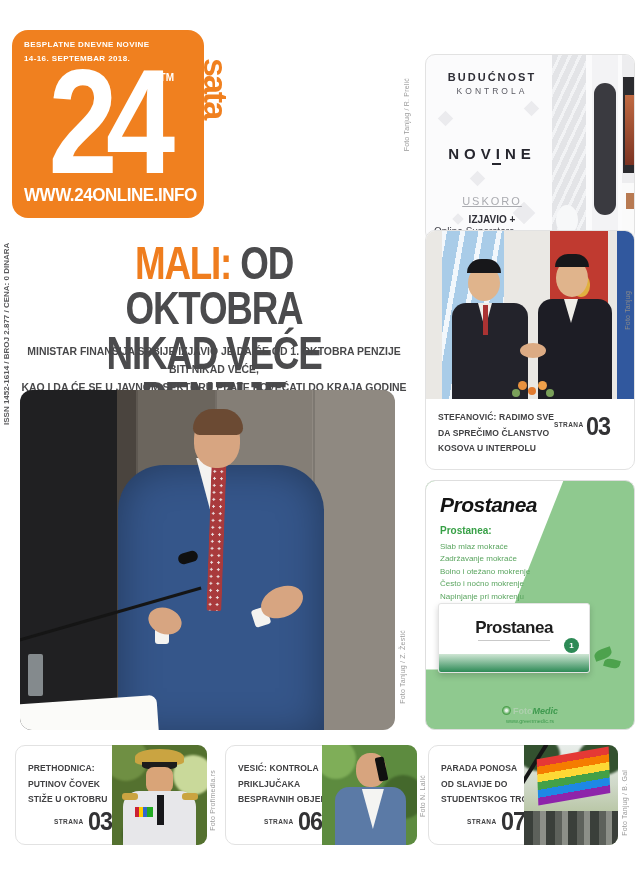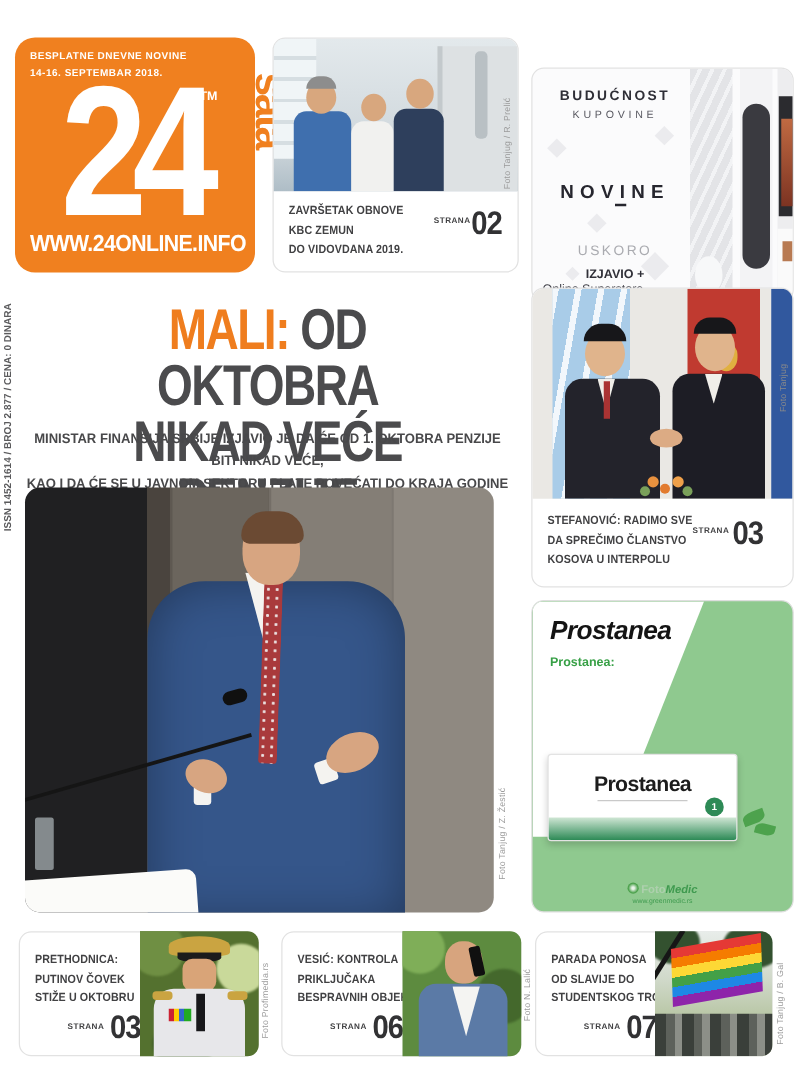--- a/index.html
+++ b/index.html
@@ -47,21 +47,21 @@
 
   
   .sky { overflow:hidden; background:#fbfbfc; }
   .dia { position:absolute; width:11px; height:11px; background:#ebebee; transform:rotate(45deg); }
   .sky-t1 { position:absolute; left:8px; top:16px; width:116px; text-align:center; font-size:11px; font-weight:800;
             color:#2e2e36; letter-spacing:2px; }
   .sky-t2 { position:absolute; left:8px; top:31px; width:116px; text-align:center; font-size:8.5px; color:#5a5a62; letter-spacing:3px; }
   .sky-brand { position:absolute; left:8px; top:90px; width:116px; text-align:center; font-size:15px; font-weight:800;
                color:#26262e; letter-spacing:5px; }
   .sky-uline { position:absolute; left:66px; top:108px; width:9px; height:2px; background:#26262e; }
-  .sky-soon { position:absolute; left:8px; top:140px; width:116px; text-align:center; font-size:11px; color:#aaabb0; letter-spacing:2px; }
+  .sky-soon { position:absolute; left:8px; top:140px; width:116px; text-align:center; font-size:11px; color:#aaabb0; letter-spacing:2px;text-decoration:underline; }
   .sky-l1 { position:absolute; left:8px; top:159px; width:116px; text-align:center; font-size:10px; font-weight:800; color:#303038; }
   .sky-l2 { position:absolute; left:8px; top:171px; width:116px; text-align:left; font-size:10px; color:#44444c; }
   .sky-kbd { position:absolute; left:126px; top:0; width:34px; height:188px;
              background:repeating-linear-gradient(115deg,#e3e4e7 0 6px,#f2f3f5 6px 9px); }
   .sky-mouse { position:absolute; left:130px; top:150px; width:22px; height:30px; border-radius:50%; background:#f7f8f9; }
   .sky-strip2 { position:absolute; left:166px; top:0; width:26px; height:188px; background:#f3f3f5; }
   .sky-phone { position:absolute; left:168px; top:28px; width:22px; height:132px; border-radius:11px; background:#3a3a40; }
   .sky-strip3 { position:absolute; left:196px; top:0; width:14px; height:188px; background:#ededef; }
   .sky-mon { position:absolute; left:197px; top:22px; width:13px; height:96px; background:#2b2b2f; }
   .sky-scr { position:absolute; left:199px; top:40px; width:11px; height:70px; background:linear-gradient(180deg,#c06a42,#7c3322); }
@@ -170,58 +170,39 @@
 
   <div class="masthead">
     <div class="mh-tag">BESPLATNE DNEVNE NOVINE</div>
     <div class="mh-date">14-16. SEPTEMBAR 2018.</div>
     <div class="mh-24">24</div>
     <div class="mh-tm">TM</div>
     <div class="mh-web">WWW.24ONLINE.INFO</div>
   </div>
   <div class="mh-sata v-down">sata</div>
 
-  <div class="card" style="left:218px; top:30px; width:197px; height:188px;">
-    <div class="ph-hosp">
-      <div class="hosp-win"></div>
-      <div class="hosp-machine"></div>
-      <div class="hosp-arm"></div>
-      <div class="hosp-body" style="left:16px; top:58px; width:46px; height:64px; background:#3f6fae;"></div>
-      <div class="hosp-head" style="left:26px; top:34px; width:24px; height:26px;"></div>
-      <div style="position:absolute; left:26px; top:30px; width:24px; height:10px; background:#8d8d8d; border-radius:10px 10px 0 0;"></div>
-      <div class="hosp-body" style="left:62px; top:66px; width:34px; height:56px; background:#f1f1ef;"></div>
-      <div class="hosp-head" style="left:70px; top:44px; width:20px; height:22px;"></div>
-      <div class="hosp-body" style="left:96px; top:56px; width:40px; height:66px; background:#2e3f5c;"></div>
-      <div class="hosp-head" style="left:106px; top:32px; width:22px; height:24px;"></div>
-    </div>
-    <div class="cap" style="left:12px; top:130px;">ZAVRŠETAK OBNOVE
-KBC ZEMUN
-DO VIDOVDANA 2019.</div>
-    <div class="strana-lbl" style="left:128px; top:142px;">STRANA</div>
-    <div class="strana-num" style="left:158px; top:132px;">02</div>
-  </div>
   <div class="credit v-up" style="left:403px; top:78px;">Foto Tanjug / R. Prelić</div>
 
   <div class="card sky" style="left:425px; top:30px; width:210px; height:188px;margin-top:24px;">
     <div class="dia" style="left:14px; top:58px;"></div>
     <div class="dia" style="left:46px; top:118px;"></div>
     <div class="dia" style="left:90px; top:150px; width:16px; height:16px;"></div>
     <div class="dia" style="left:100px; top:48px;"></div>
     <div class="dia" style="left:28px; top:160px; width:8px; height:8px;"></div>
     <div class="sky-kbd"></div>
     <div class="sky-mouse"></div>
     <div class="sky-strip2"></div>
     <div class="sky-phone"></div>
     <div class="sky-strip3"></div>
     <div class="sky-mon"></div>
     <div class="sky-scr"></div>
     <div class="sky-desk"></div>
     <div class="sky-leg"></div>
     <div class="sky-t1">BUDUĆNOST</div>
-    <div class="sky-t2">KUPOVINE</div>
+    <div class="sky-t2">KONTROLA</div>
     <div class="sky-brand">NOVINE</div>
     <div class="sky-uline"></div>
     <div class="sky-soon">USKORO</div>
     <div class="sky-l1">IZJAVIO +</div>
     <div class="sky-l2">Online Superstore</div>
   </div>
 
   <div class="headline">
     <span class="accent">MALI:</span><span> OD OKTOBRA</span><br>
     <span>NIKAD VEĆE PENZIJE</span>
@@ -278,20 +259,29 @@
 DA SPREČIMO ČLANSTVO
 KOSOVA U INTERPOLU</div>
     <div class="strana-lbl" style="left:128px; top:190px;">STRANA</div>
     <div class="strana-num" style="left:160px; top:180px;">03</div>
   </div>
 
   <div class="card pros" style="left:425px; top:480px; width:210px; height:250px;">
     <div class="pros-white"></div>
     <div class="pros-brand">Prostanea</div>
     <div class="pros-sym-t">Prostanea:</div>
+    <div class="pros-list">
+      <div>Slab mlaz mokraće</div>
+      <div>Zadržavanje mokraće</div>
+      <div>Bolno i otežano mokrenje</div>
+      <div>Često i noćno mokrenje</div>
+      <div>Napinjanje pri mokrenju</div>
+      <div>Slabije pražnjenje bešike</div>
+      <div>Nevoljni gubitak mokraće</div>
+    </div>
     <div class="pros-box">
       <div class="pros-box-brand">Prostanea</div>
       <div class="pros-box-line"></div>
       <div class="pros-band"></div>
       <div class="pros-badge">1</div>
     </div>
     <div class="pros-leaf" style="left:168px; top:168px; width:18px; height:10px; transform:rotate(-20deg);"></div>
     <div class="pros-leaf" style="left:178px; top:178px; width:16px; height:9px; transform:rotate(15deg);"></div>
     <div class="pros-logo"><span class="pros-dot"></span><span class="g">Foto</span><span class="m">Medic</span></div>
     <div class="pros-url">www.greenmedic.rs</div>

